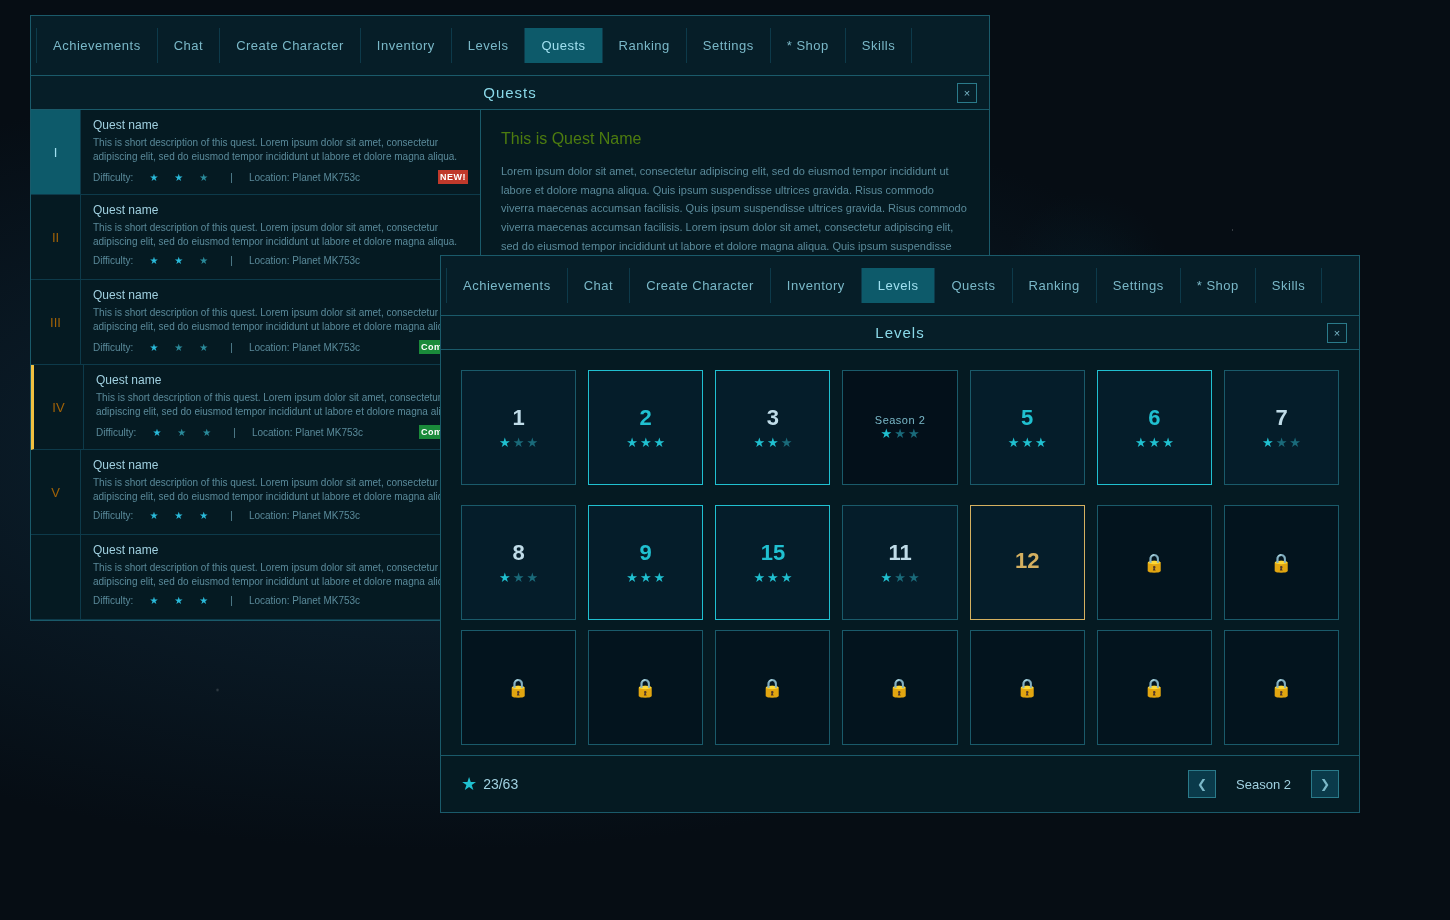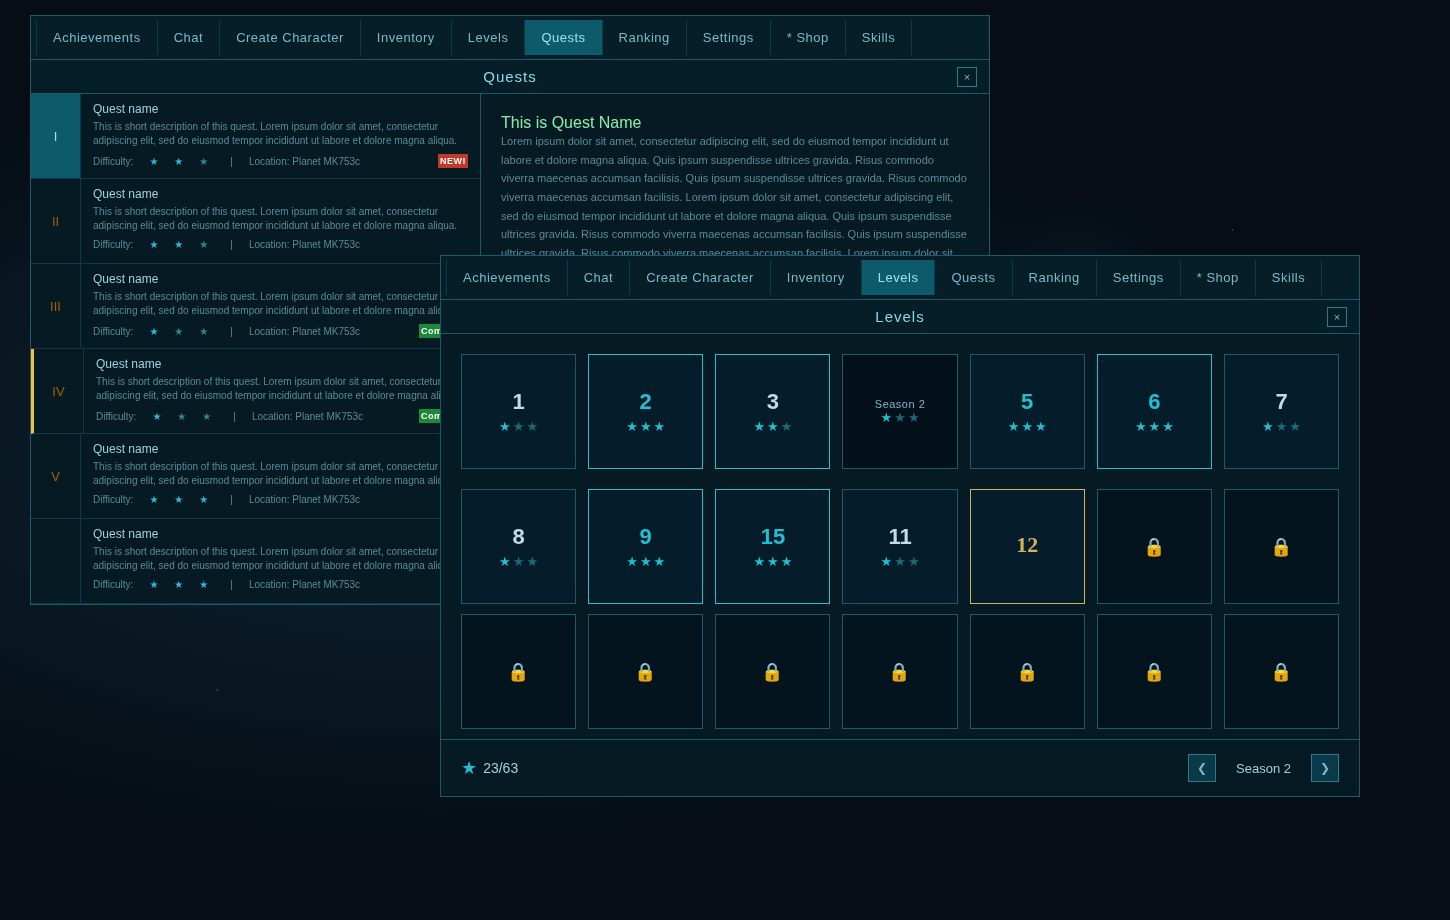--- a/index.html
+++ b/index.html
@@ -50,21 +50,21 @@
       background: #051a22;
       border: 1px solid #1a5a6a;
       z-index: 20;
     }
 
     
     .nav-bar {
       display: flex;
       background: #061e28;
       border-bottom: 1px solid #1a5a6a;
-      padding: 4px 5px;
+      padding: 12px 5px;
     }
     .nav-tab {
       padding: 10px 16px;
       color: #7ab8c8;
       font-size: 13px;
       cursor: pointer;
       border: none;
       background: transparent;
       white-space: nowrap;
       letter-spacing: 0.5px;
@@ -183,22 +183,23 @@
     
     .quest-detail {
       flex: 1;
       padding: 20px;
       overflow-y: auto;
     }
     .quest-detail::-webkit-scrollbar { width: 4px; }
     .quest-detail::-webkit-scrollbar-track { background: #051a22; }
     .quest-detail::-webkit-scrollbar-thumb { background: #1a5a6a; }
     .quest-detail-title {
-      color: #86efac;
+      color: #4d7c0f;
       font-size: 16px;
+      margin-bottom: 14px;
     }
     .quest-detail-text {
       color: #5a8a9a;
       font-size: 11px;
       line-height: 1.7;
     }
 
     
     .levels-grid {
       padding: 20px;
@@ -212,21 +213,21 @@
       aspect-ratio: 1;
       display: flex;
       flex-direction: column;
       align-items: center;
       justify-content: center;
       cursor: pointer;
       position: relative;
       min-height: 80px;
     }
     .level-card.teal-border { border-color: #20c0d0; }
-    .level-card.gold-border { border-color: #d4b060; font-family: Liberation Serif, serif; }
+    .level-card.gold-border { border-color: #d4b060; }
     .level-card.locked {
       background: rgba(3, 20, 30, 0.9);
     }
     .level-card.season-break {
       background: rgba(3, 15, 25, 0.9);
     }
     .level-num {
       font-size: 22px;
       font-weight: bold;
       color: #6ab8c8;

